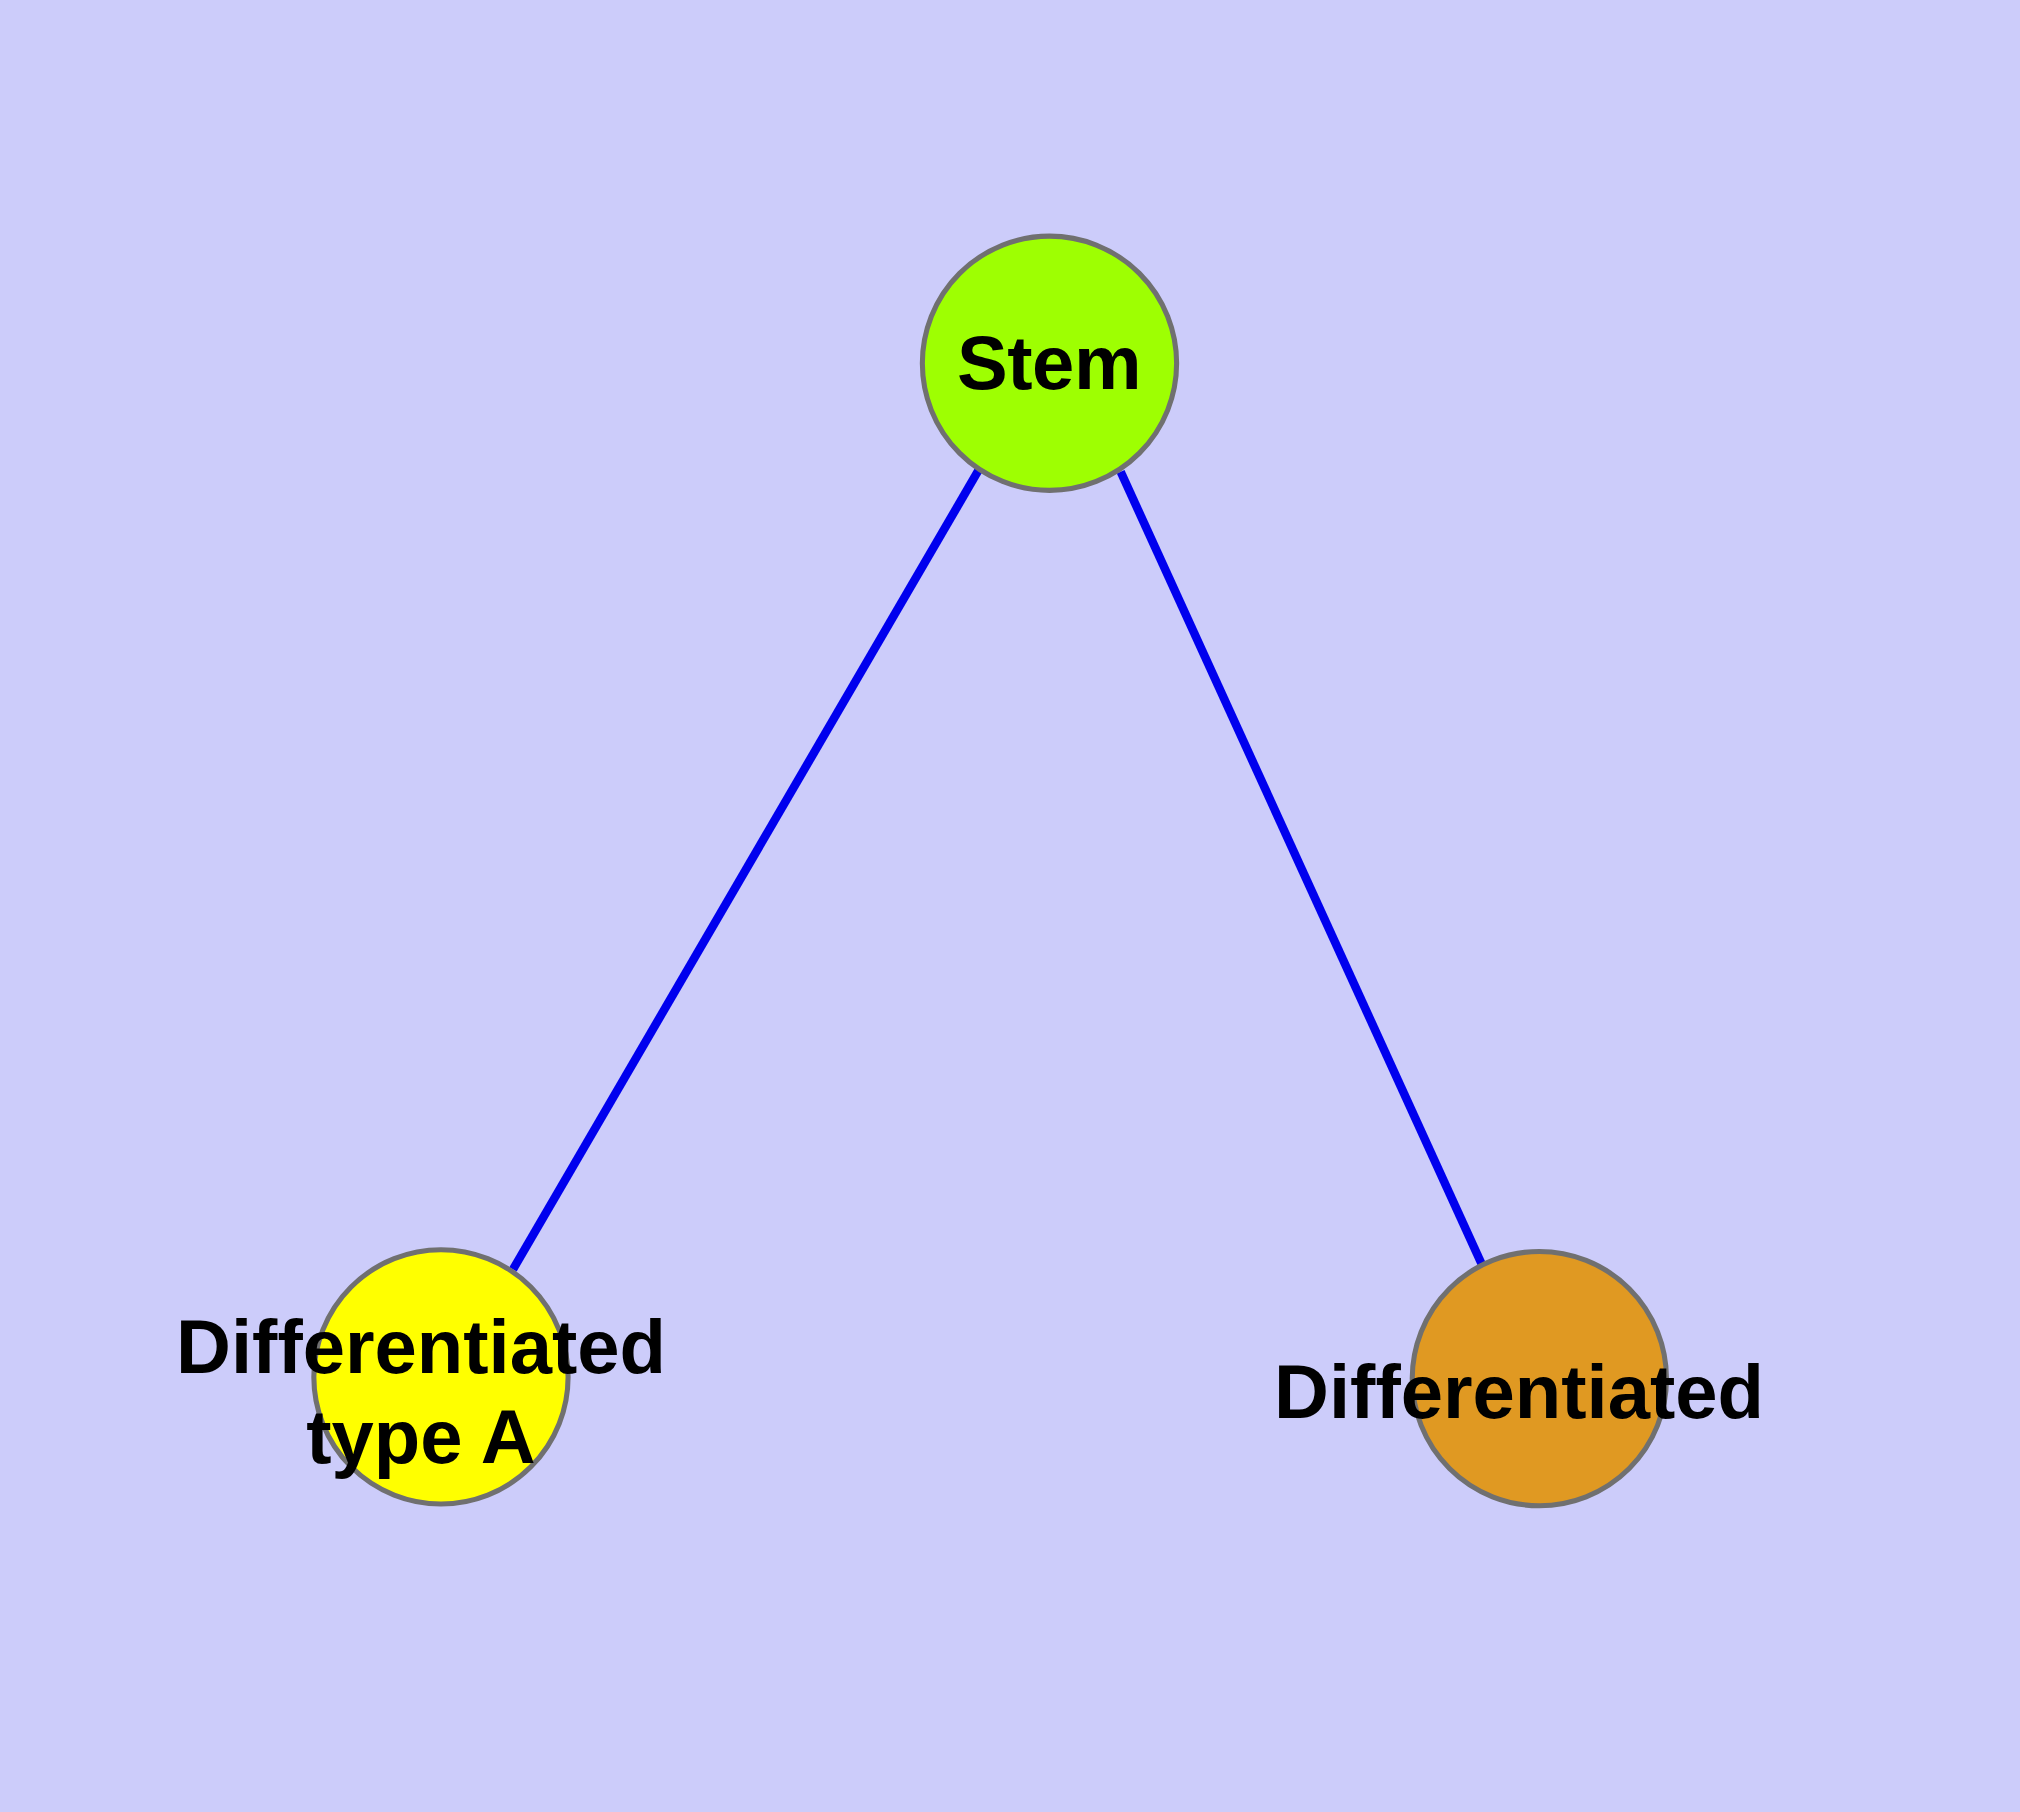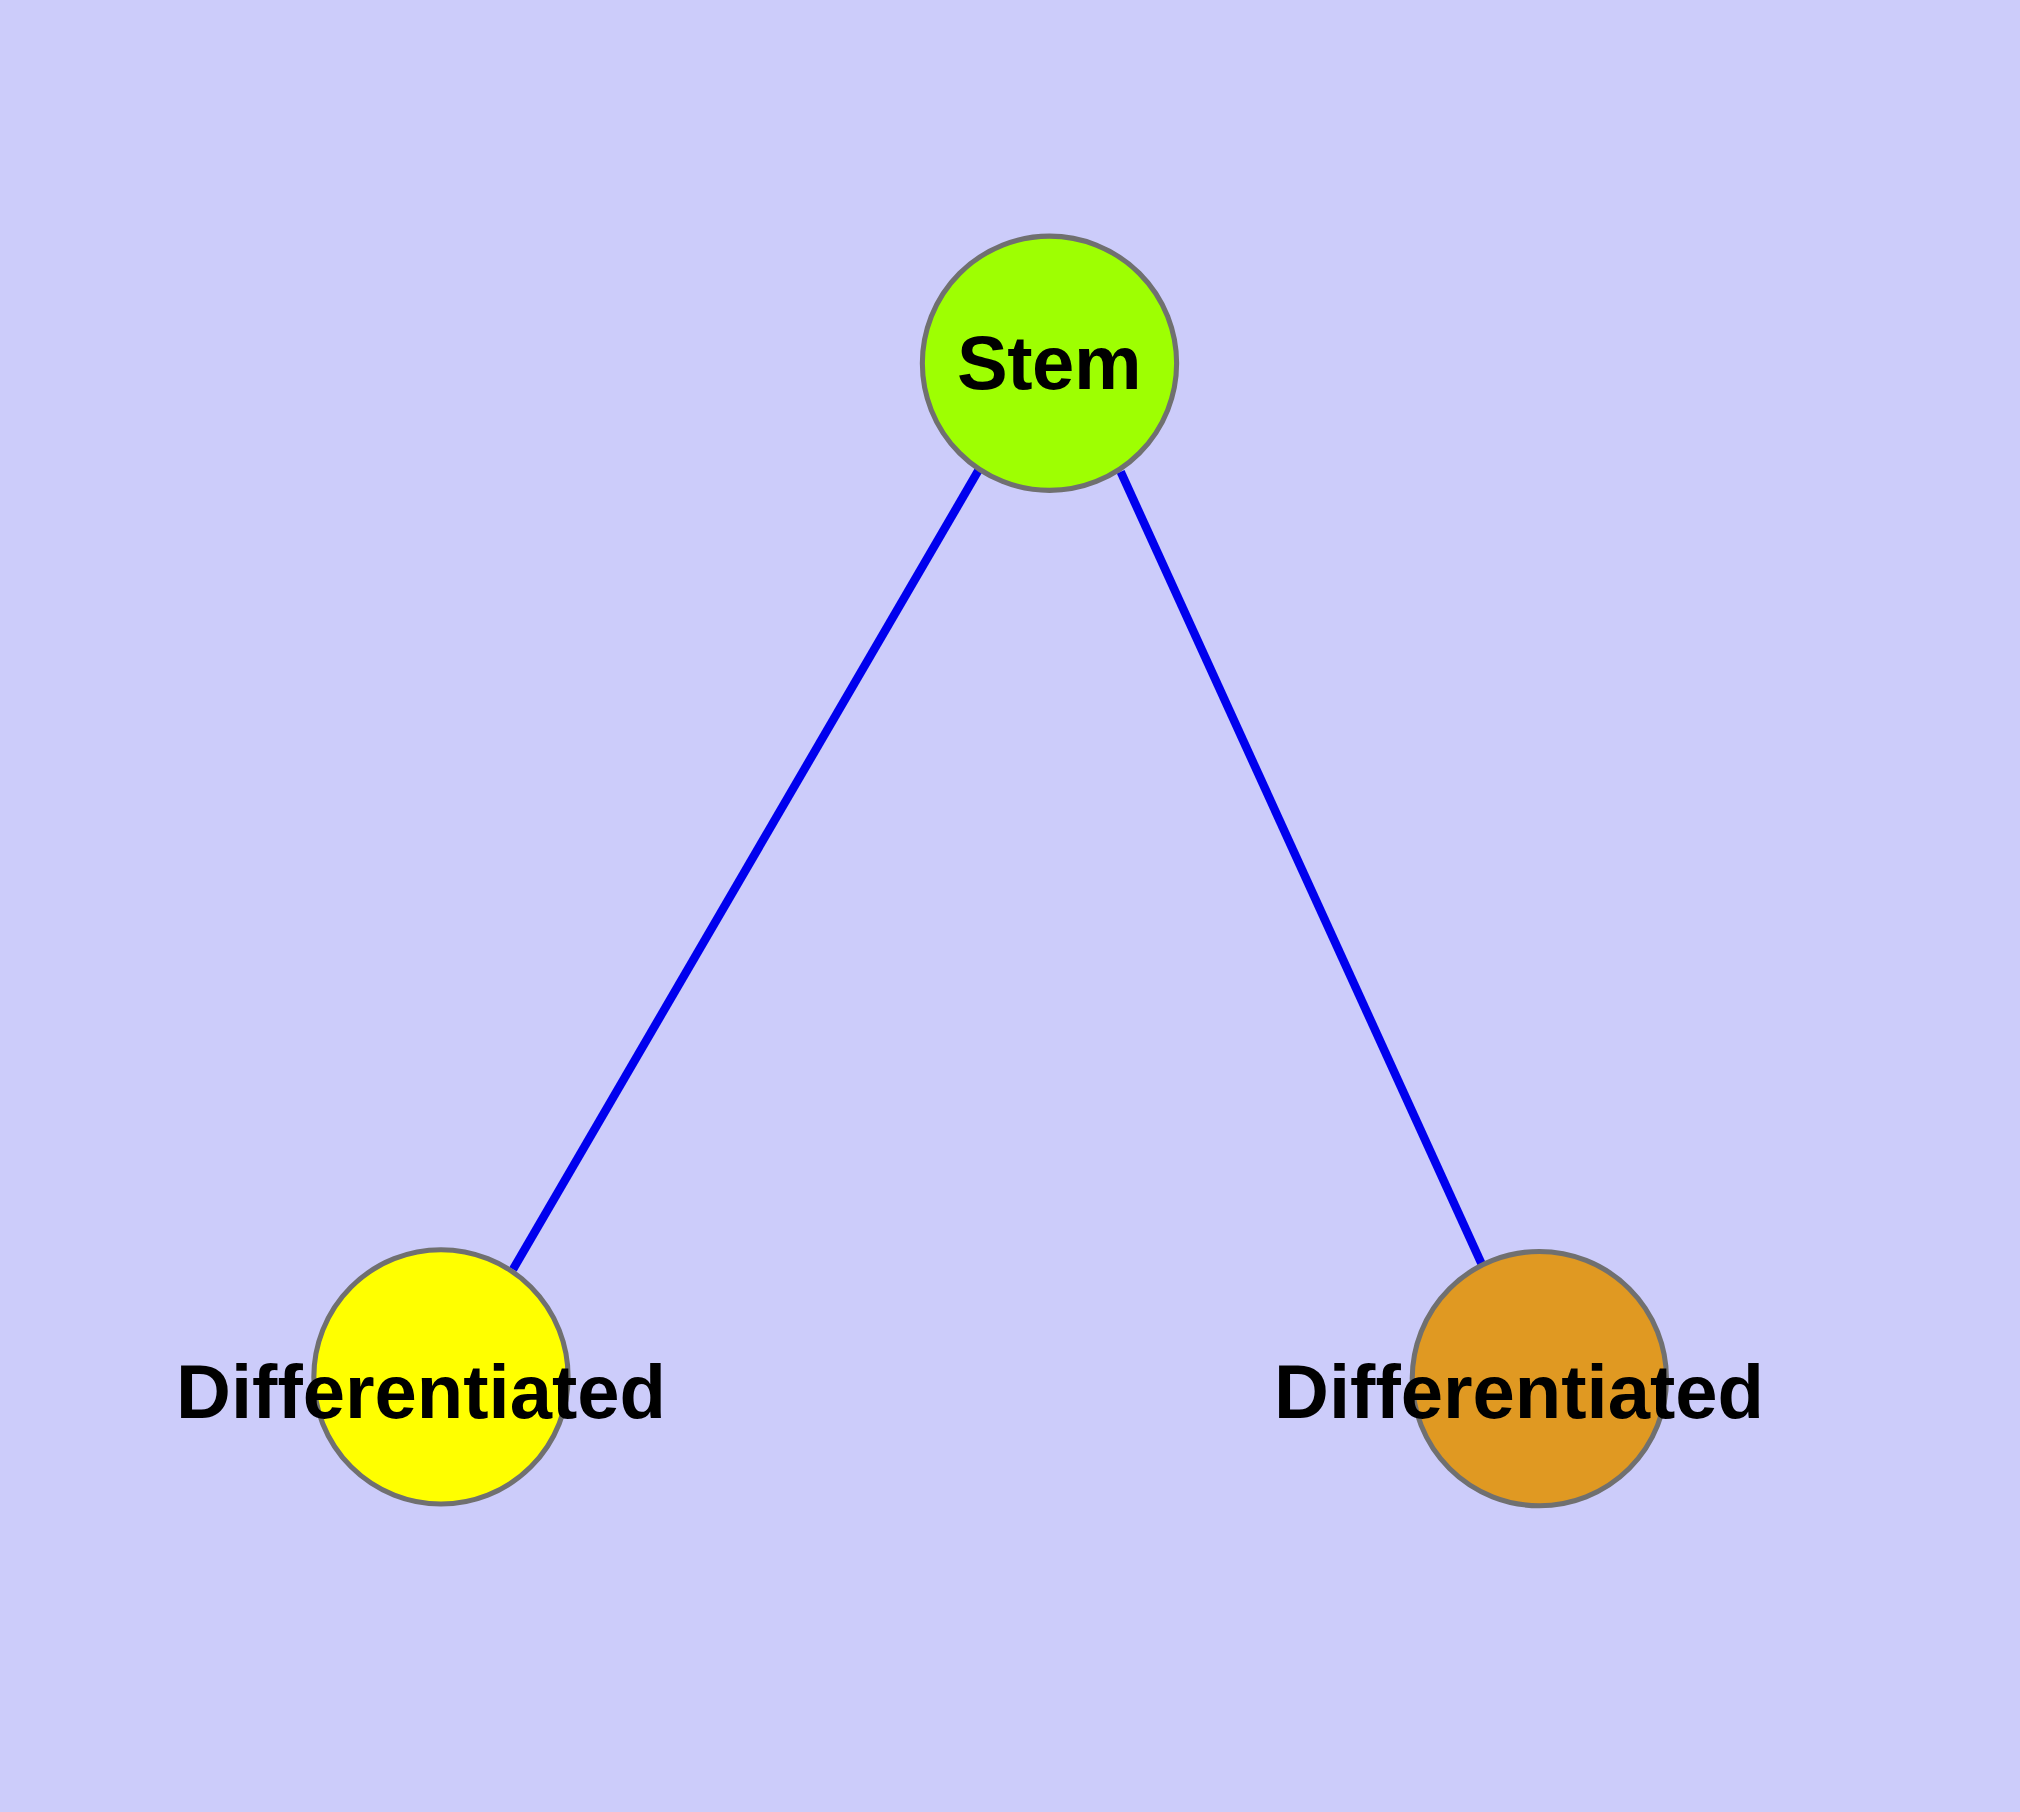--- a/index.html
+++ b/index.html
@@ -58,20 +58,21 @@
         <circle cx="1816" cy="1570" r="150" fill="#e09922" stroke="#707070" stroke-width="6"></circle>
       </g>
   </svg>
 
   <div id="labels-layer">
       <div class="node-label single-line" style="left: 1049px; top: 315px; font-size: 76px; color: rgb(0, 0, 0);">
         <span class="label-line">Stem</span>
       </div>
       <div class="node-label" style="left: 421px; top: 1344px; font-size: 76px; color: rgb(0, 0, 0);">
         <span class="label-line">Differentiated</span>
+        <span class="label-line">type A</span>
       </div>
       <div class="node-label" style="left: 1519px; top: 1344px; font-size: 76px; color: rgb(0, 0, 0);">
         <span class="label-line">Differentiated</span>
       </div>
     </div>
 
 </div>
 
 
 </body></html>

